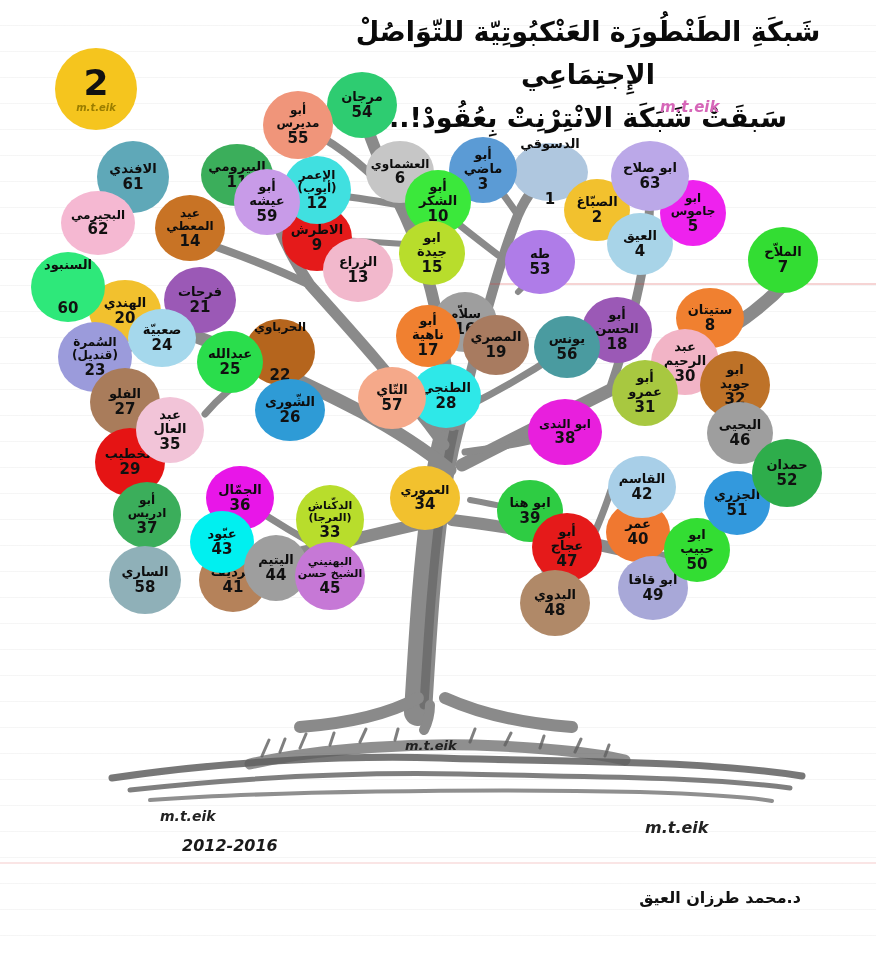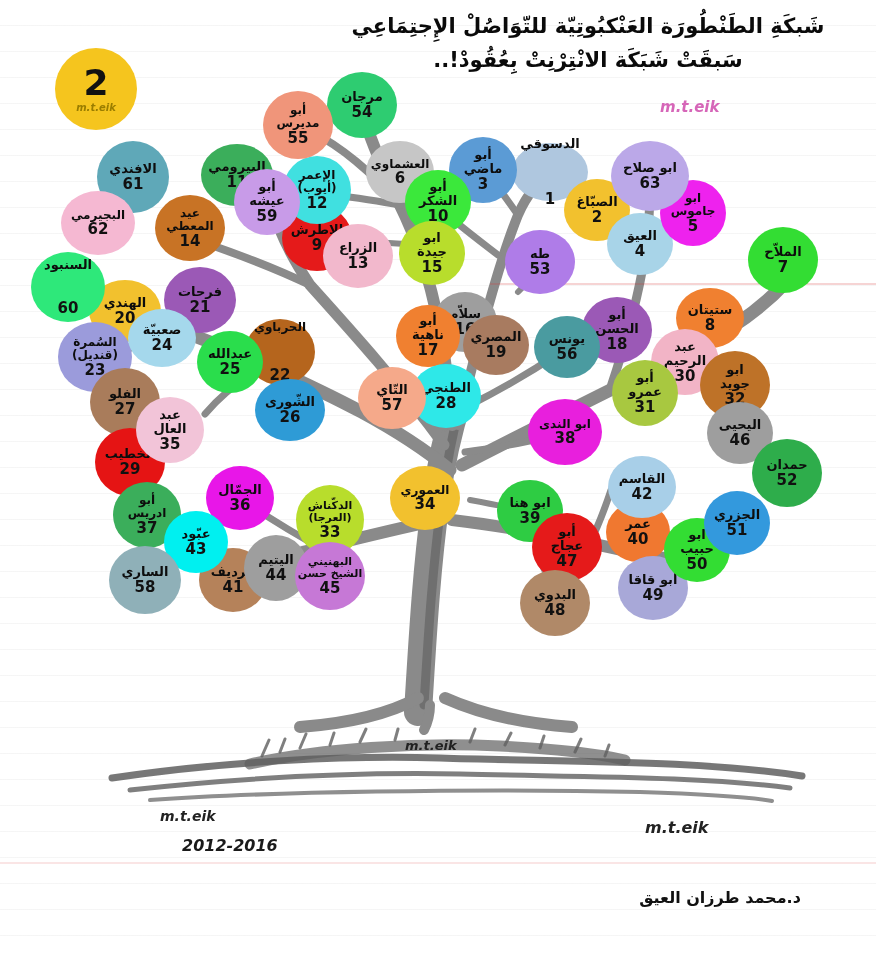--- a/index.html
+++ b/index.html
@@ -8,21 +8,21 @@
     font-family:"DejaVu Sans",sans-serif;
     background-image:repeating-linear-gradient(180deg, rgba(120,120,120,0) 0 25px, rgba(120,120,120,.07) 25px 26px);
   }
   .scanline{position:absolute;height:2px;background:rgba(215,60,60,.22);}
   svg.tree{position:absolute;left:0;top:0;}
   .badge{position:absolute;left:55px;top:48px;width:82px;height:82px;border-radius:50%;
     background:#F5C51E;display:flex;flex-direction:column;align-items:center;justify-content:center;}
   .badge-num{font-size:36px;font-weight:bold;color:#111;line-height:1;}
   .badge-wm{font-size:10px;font-style:italic;font-weight:bold;color:#9a7d00;margin-top:1px;}
   .title{position:absolute;left:305px;top:10px;width:566px;text-align:center;direction:rtl;
-    font-weight:bold;color:#0a0a0a;font-size:21px;line-height:1.6;}
+    font-weight:bold;color:#0a0a0a;font-size:27px;line-height:1.6;}
   .title-wm{position:absolute;left:660px;top:98px;font-size:15px;font-style:italic;font-weight:bold;color:#d666b8;}
   .bubble{position:absolute;border-radius:50%;display:flex;flex-direction:column;align-items:center;
     justify-content:center;text-align:center;direction:rtl;font-size:13px;}
   .b-name{font-weight:bold;color:#0d0d0d;line-height:1.05;white-space:pre-line;}
   .b-num{font-weight:bold;color:#111;font-size:15px;line-height:1;margin-top:1px;}
   .wm{position:absolute;font-style:italic;font-weight:bold;color:#222;}
   .wm-left{left:160px;top:808px;font-size:14px;}
   .wm-right{left:645px;top:818px;font-size:16px;}
   .wm-trunk{left:405px;top:738px;font-size:13px;}
   .years{position:absolute;left:182px;top:836px;font-size:16px;font-style:italic;font-weight:bold;color:#1a1a1a;}
@@ -158,21 +158,21 @@
       </div>
       <div class="bubble" style="left: 201px; top: 144px; width: 72px; height: 62px; background: rgb(59, 174, 91);">
         <div class="b-name">البيرومي</div>
         <div class="b-num">11</div>
       </div>
       <div class="bubble" style="left: 283px; top: 156px; width: 68px; height: 68px; background: rgb(64, 224, 224); font-size: 12px;">
         <div class="b-name">الإعمر
 (أيوب)</div>
         <div class="b-num">12</div>
       </div>
-      <div class="bubble" style="left: 323px; top: 224px; width: 70px; height: 64px; background: rgb(242, 184, 204);">
+      <div class="bubble" style="left: 323px; top: 238px; width: 70px; height: 64px; background: rgb(242, 184, 204);">
         <div class="b-name">الزراع</div>
         <div class="b-num">13</div>
       </div>
       <div class="bubble" style="left: 155px; top: 195px; width: 70px; height: 66px; background: rgb(200, 115, 37); font-size: 12px;">
         <div class="b-name">عيد
 المعطي</div>
         <div class="b-num">14</div>
       </div>
       <div class="bubble" style="left: 399px; top: 221px; width: 66px; height: 64px; background: rgb(184, 221, 44);">
         <div class="b-name">ابو
@@ -289,21 +289,21 @@
         <div class="b-num">40</div>
       </div>
       <div class="bubble" style="left: 199px; top: 548px; width: 68px; height: 64px; background: rgb(181, 130, 90);">
         <div class="b-name">الرديف</div>
         <div class="b-num">41</div>
       </div>
       <div class="bubble" style="left: 608px; top: 456px; width: 68px; height: 62px; background: rgb(168, 207, 232);">
         <div class="b-name">القاسم</div>
         <div class="b-num">42</div>
       </div>
-      <div class="bubble" style="left: 164px; top: 511px; width: 64px; height: 62px; background: rgb(0, 240, 240);">
+      <div class="bubble" style="left: 190px; top: 511px; width: 64px; height: 62px; background: rgb(0, 240, 240);">
         <div class="b-name">عبّود</div>
         <div class="b-num">43</div>
       </div>
       <div class="bubble" style="left: 244px; top: 535px; width: 64px; height: 66px; background: rgb(158, 158, 158);">
         <div class="b-name">اليتيم</div>
         <div class="b-num">44</div>
       </div>
       <div class="bubble" style="left: 295px; top: 542px; width: 70px; height: 68px; background: rgb(198, 120, 214); font-size: 11px;">
         <div class="b-name">البهنيني
 الشيخ حسن</div>
@@ -324,21 +324,21 @@
       </div>
       <div class="bubble" style="left: 618px; top: 556px; width: 70px; height: 64px; background: rgb(168, 168, 216);">
         <div class="b-name">أبو قاقا</div>
         <div class="b-num">49</div>
       </div>
       <div class="bubble" style="left: 664px; top: 518px; width: 66px; height: 64px; background: rgb(51, 221, 51);">
         <div class="b-name">ابو
 حبيب</div>
         <div class="b-num">50</div>
       </div>
-      <div class="bubble" style="left: 704px; top: 491px; width: 66px; height: 64px; background: rgb(51, 153, 221); text-align: center;">
+      <div class="bubble" style="left: 704px; top: 471px; width: 66px; height: 64px; background: rgb(51, 153, 221); text-align: center;">
         <div class="b-name">الجزري</div>
         <div class="b-num">51</div>
       </div>
       <div class="bubble" style="left: 752px; top: 439px; width: 70px; height: 68px; background: rgb(46, 173, 75);">
         <div class="b-name">حمدان</div>
         <div class="b-num">52</div>
       </div>
       <div class="bubble" style="left: 505px; top: 230px; width: 70px; height: 64px; background: rgb(175, 124, 232);">
         <div class="b-name">طه</div>
         <div class="b-num">53</div>

